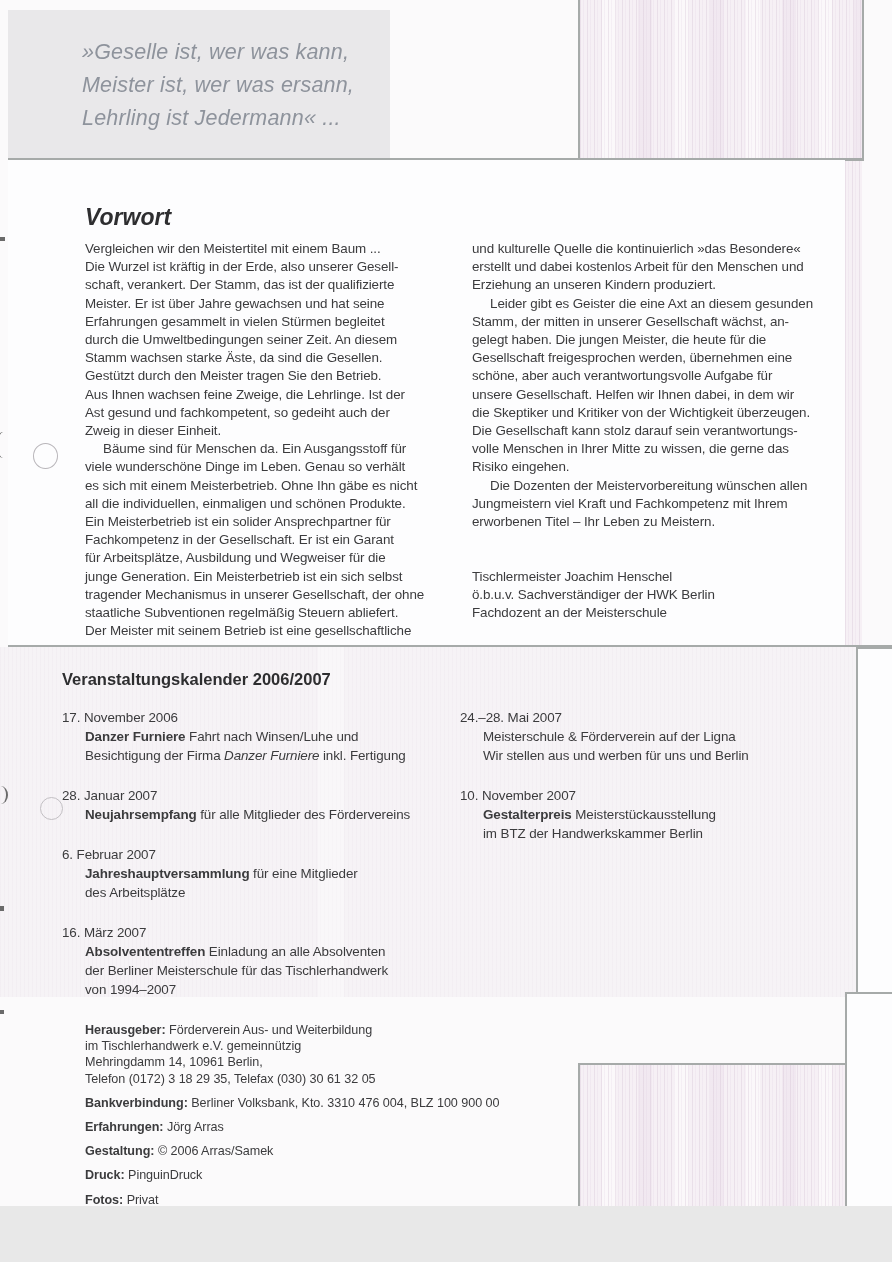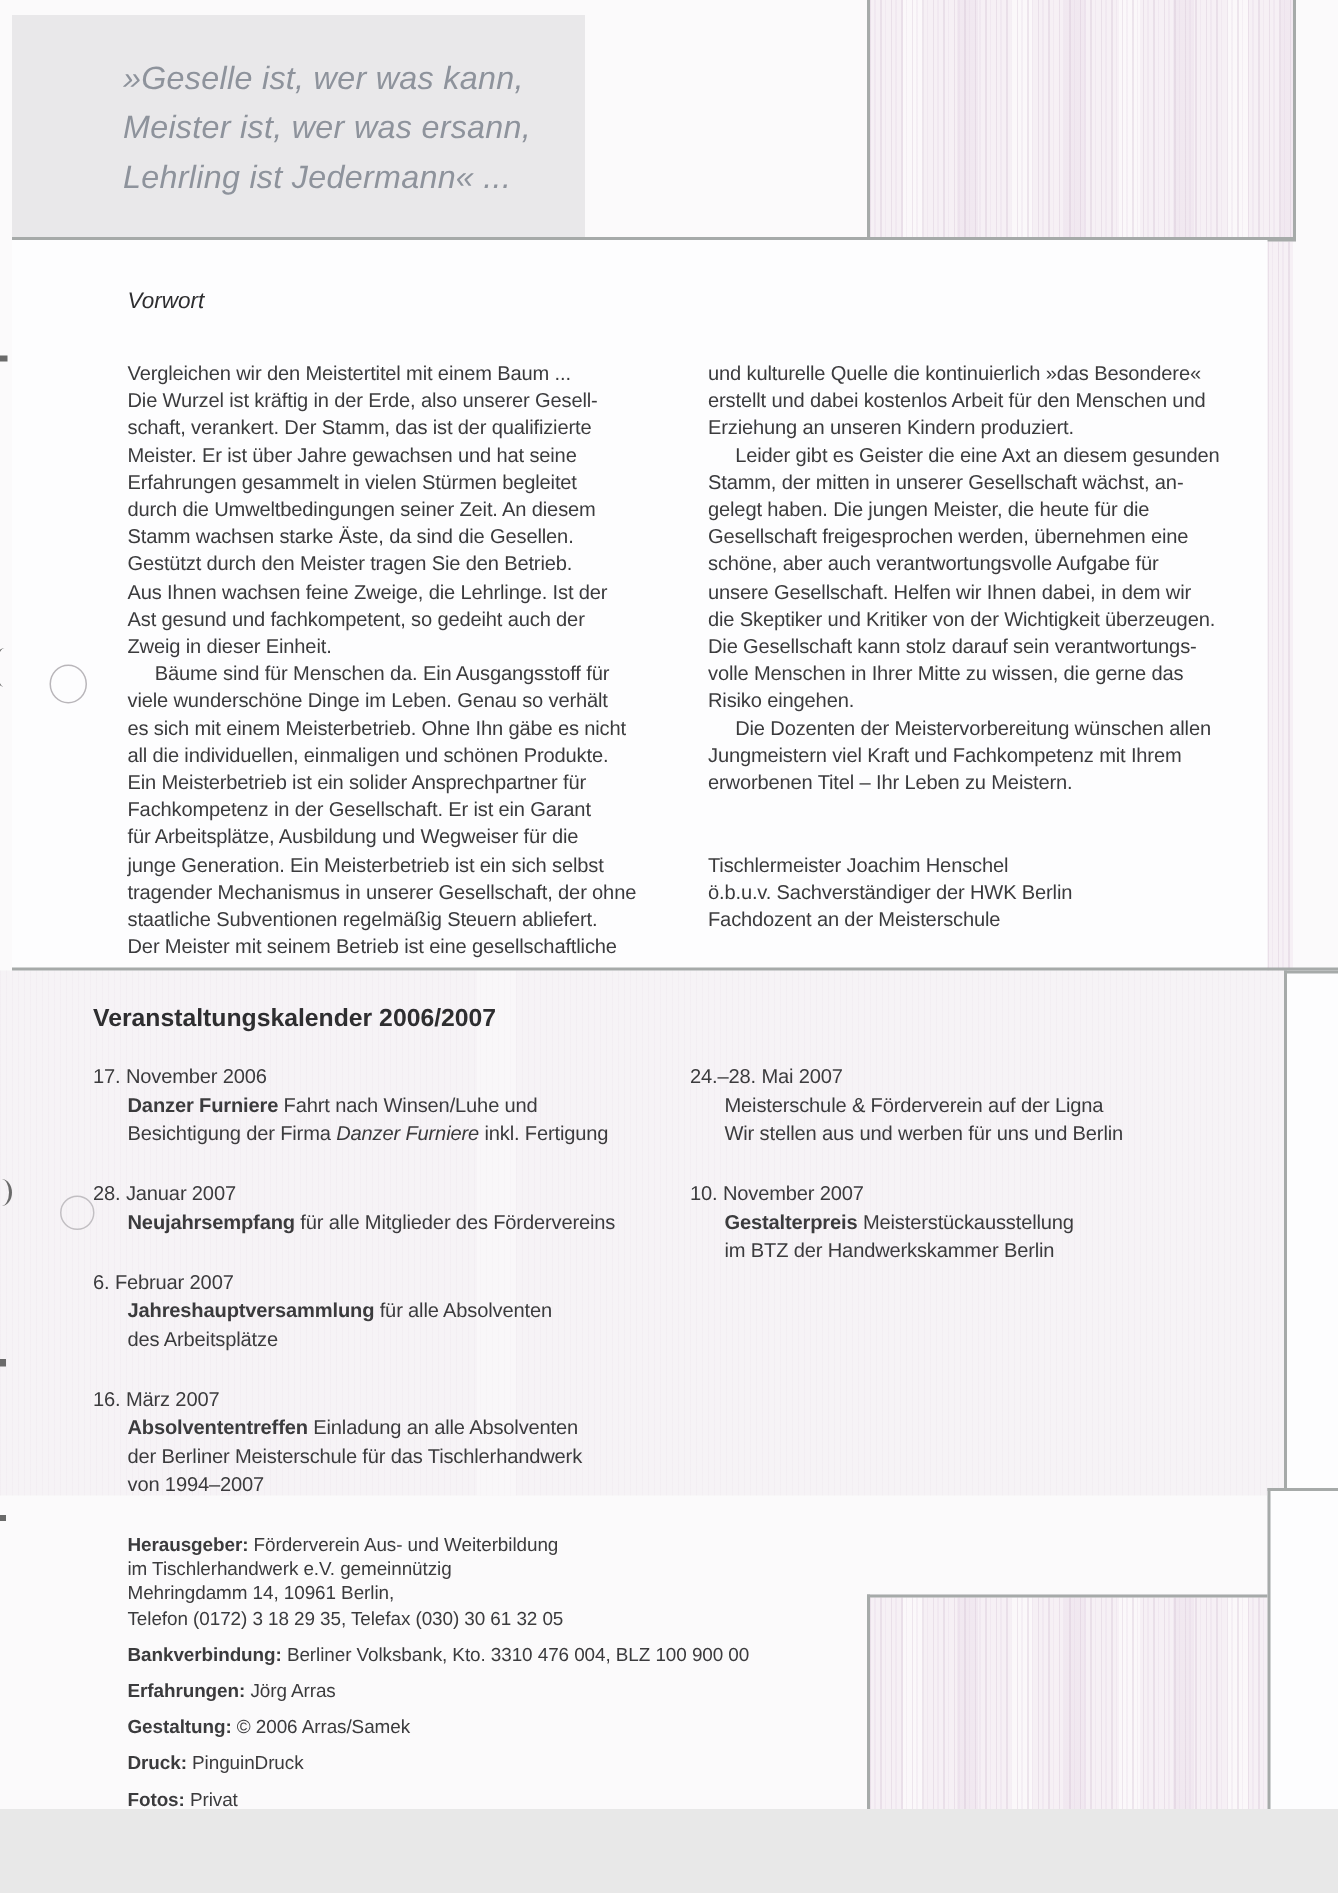--- a/index.html
+++ b/index.html
@@ -18,21 +18,21 @@
   }
   .framed{border:2px solid var(--border,#a6aaa9);}
   .rule{background:var(--border,#a6aaa9);height:2px;}
   .quote-box{left:8px;top:10px;width:382px;height:150px;background:var(--quotebg,#e9e8ea);}
   .quote-text{
     left:82px;top:36px;width:300px;
     font-style:italic;font-size:21.5px;line-height:33px;letter-spacing:.2px;
     color:var(--quote,#8e939c);white-space:pre-wrap;
   }
   .vorwort-panel{left:8px;top:160px;width:837px;height:485px;background:var(--panel,#fdfdfe);}
-  .vorwort-title{left:85px;top:192px;font-size:15px;font-weight:400;font-style:italic;color:#2e2e30;}
+  .vorwort-title{left:85px;top:204px;font-size:23px;font-weight:700;font-style:italic;color:#2e2e30;}
   .bodytext{font-size:13.4px;line-height:18.2px;letter-spacing:-0.1px;white-space:pre-wrap;}
   .col-left{left:85px;top:240px;width:385px;}
   .col-right{left:472px;top:240px;width:385px;}
   .rule-top{left:8px;top:158px;width:854px;}
   .rule-mid{left:8px;top:645px;width:884px;}
   .cal-band{left:0;top:647px;width:858px;height:350px;background:var(--calband,#f6f3f6);
     background-image:repeating-linear-gradient(90deg, rgba(215,198,215,.10) 0 1px, rgba(255,255,255,0) 1px 4px);}
   .cal-title{left:62px;top:670px;font-size:16.5px;font-weight:700;color:#2e2e30;}
   .cal-col{width:395px;font-size:13.4px;line-height:19px;letter-spacing:-0.1px;}
   .cal-left{left:62px;top:708px;}
@@ -136,21 +136,21 @@
         <div class="event-date">17. November 2006</div>
         <div class="event-line"><span class="b">Danzer Furniere</span><span> Fahrt nach Winsen/Luhe und</span></div>
         <div class="event-line"><span>Besichtigung der Firma </span><span class="i">Danzer Furniere</span><span> inkl. Fertigung</span></div>
       </div>
       <div class="cal-event">
         <div class="event-date">28. Januar 2007</div>
         <div class="event-line"><span class="b">Neujahrsempfang</span><span> für alle Mitglieder des Fördervereins</span></div>
       </div>
       <div class="cal-event">
         <div class="event-date">6. Februar 2007</div>
-        <div class="event-line"><span class="b">Jahreshauptversammlung</span><span> für alle Absolventen</span></div>
+        <div class="event-line"><span class="b">Jahreshauptversammlung</span><span> für eine Mitglieder</span></div>
         <div class="event-line"><span>des Arbeitsplätze</span></div>
       </div>
       <div class="cal-event">
         <div class="event-date">16. März 2007</div>
         <div class="event-line"><span class="b">Absolvententreffen</span><span> Einladung an alle Absolventen</span></div>
         <div class="event-line"><span>der Berliner Meisterschule für das Tischlerhandwerk</span></div>
         <div class="event-line"><span>von 1994–2007</span></div>
       </div>
     </div>
   <div class="abs cal-col cal-right" id="cal-right">

